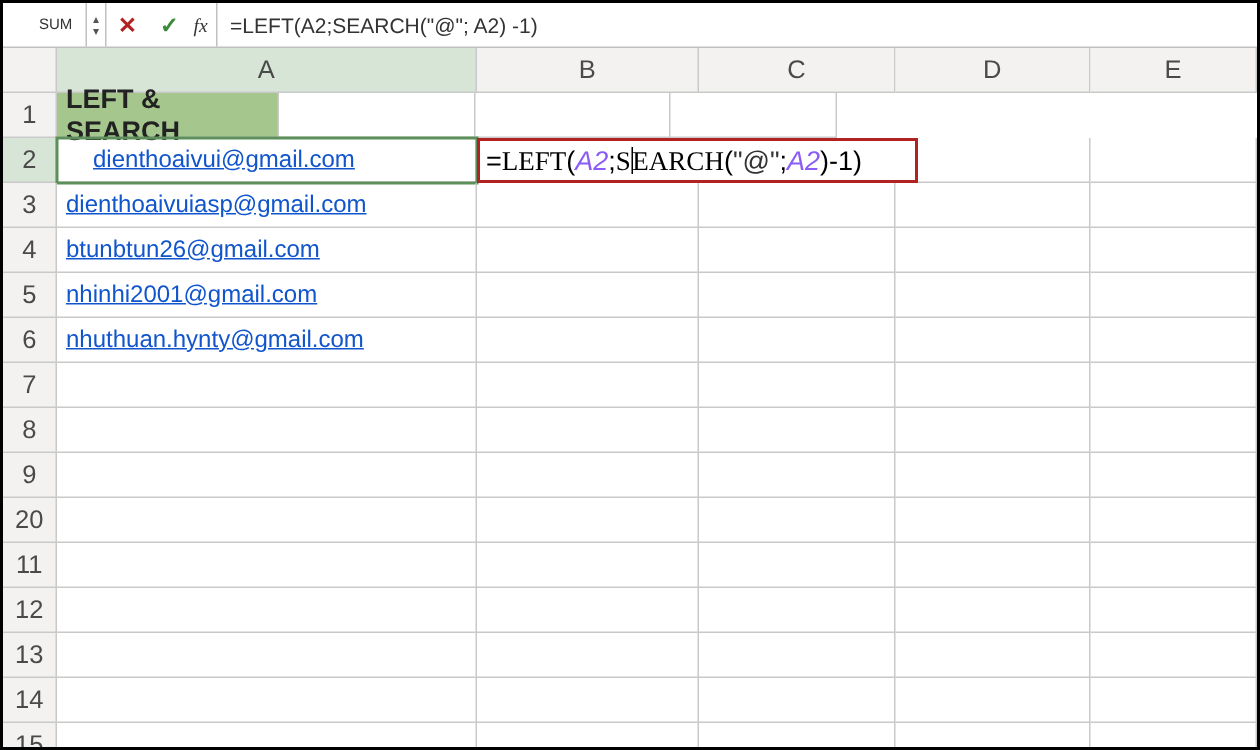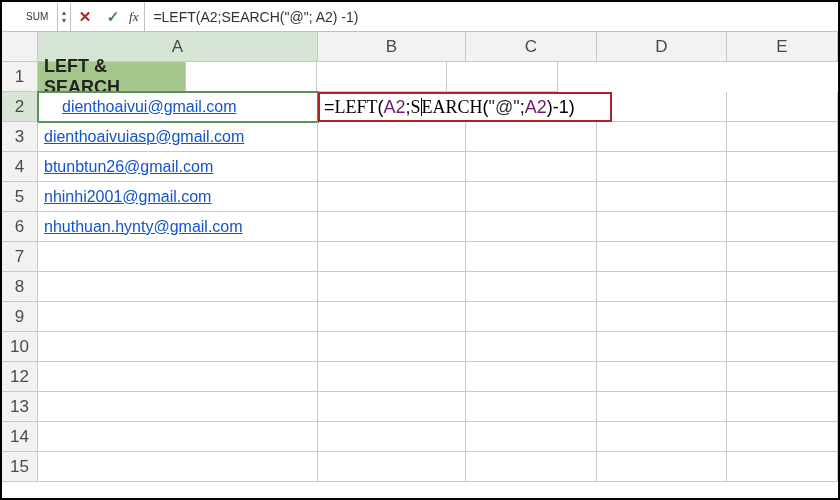--- a/index.html
+++ b/index.html
@@ -130,21 +130,21 @@
     height: 30px;
     border: 2px solid #b22222;
     background: #fff;
     display: flex;
     align-items: center;
     padding: 0 4px;
     font-size: 18px;
     font-family: "Segoe UI", Arial, sans-serif;
   }
   .tok-fn { color: #000; font-family: Liberation Serif, serif; }
-  .tok-ref { color: #701a75; }
+  .tok-ref { color: #8b5cf6; font-style: italic; }
   .tok-str { color: #333; }
   .tok-op { color: #000; }
   .cursor {
     display: inline-block;
     width: 1px;
     height: 18px;
     background: #000;
     vertical-align: middle;
     margin: 0 0px;
   }
@@ -262,21 +262,29 @@
   </div>
   <div class="row">
     <div class="rowhdr">9</div>
     <div class="cell colA"></div>
     <div class="cell colB"></div>
     <div class="cell colC"></div>
     <div class="cell colD"></div>
     <div class="cell colE"></div>
   </div>
   <div class="row">
-    <div class="rowhdr">10</div>
+    <div class="rowhdr">20</div>
+    <div class="cell colA"></div>
+    <div class="cell colB"></div>
+    <div class="cell colC"></div>
+    <div class="cell colD"></div>
+    <div class="cell colE"></div>
+  </div>
+  <div class="row">
+    <div class="rowhdr">11</div>
     <div class="cell colA"></div>
     <div class="cell colB"></div>
     <div class="cell colC"></div>
     <div class="cell colD"></div>
     <div class="cell colE"></div>
   </div>
   <div class="row">
     <div class="rowhdr">12</div>
     <div class="cell colA"></div>
     <div class="cell colB"></div>

